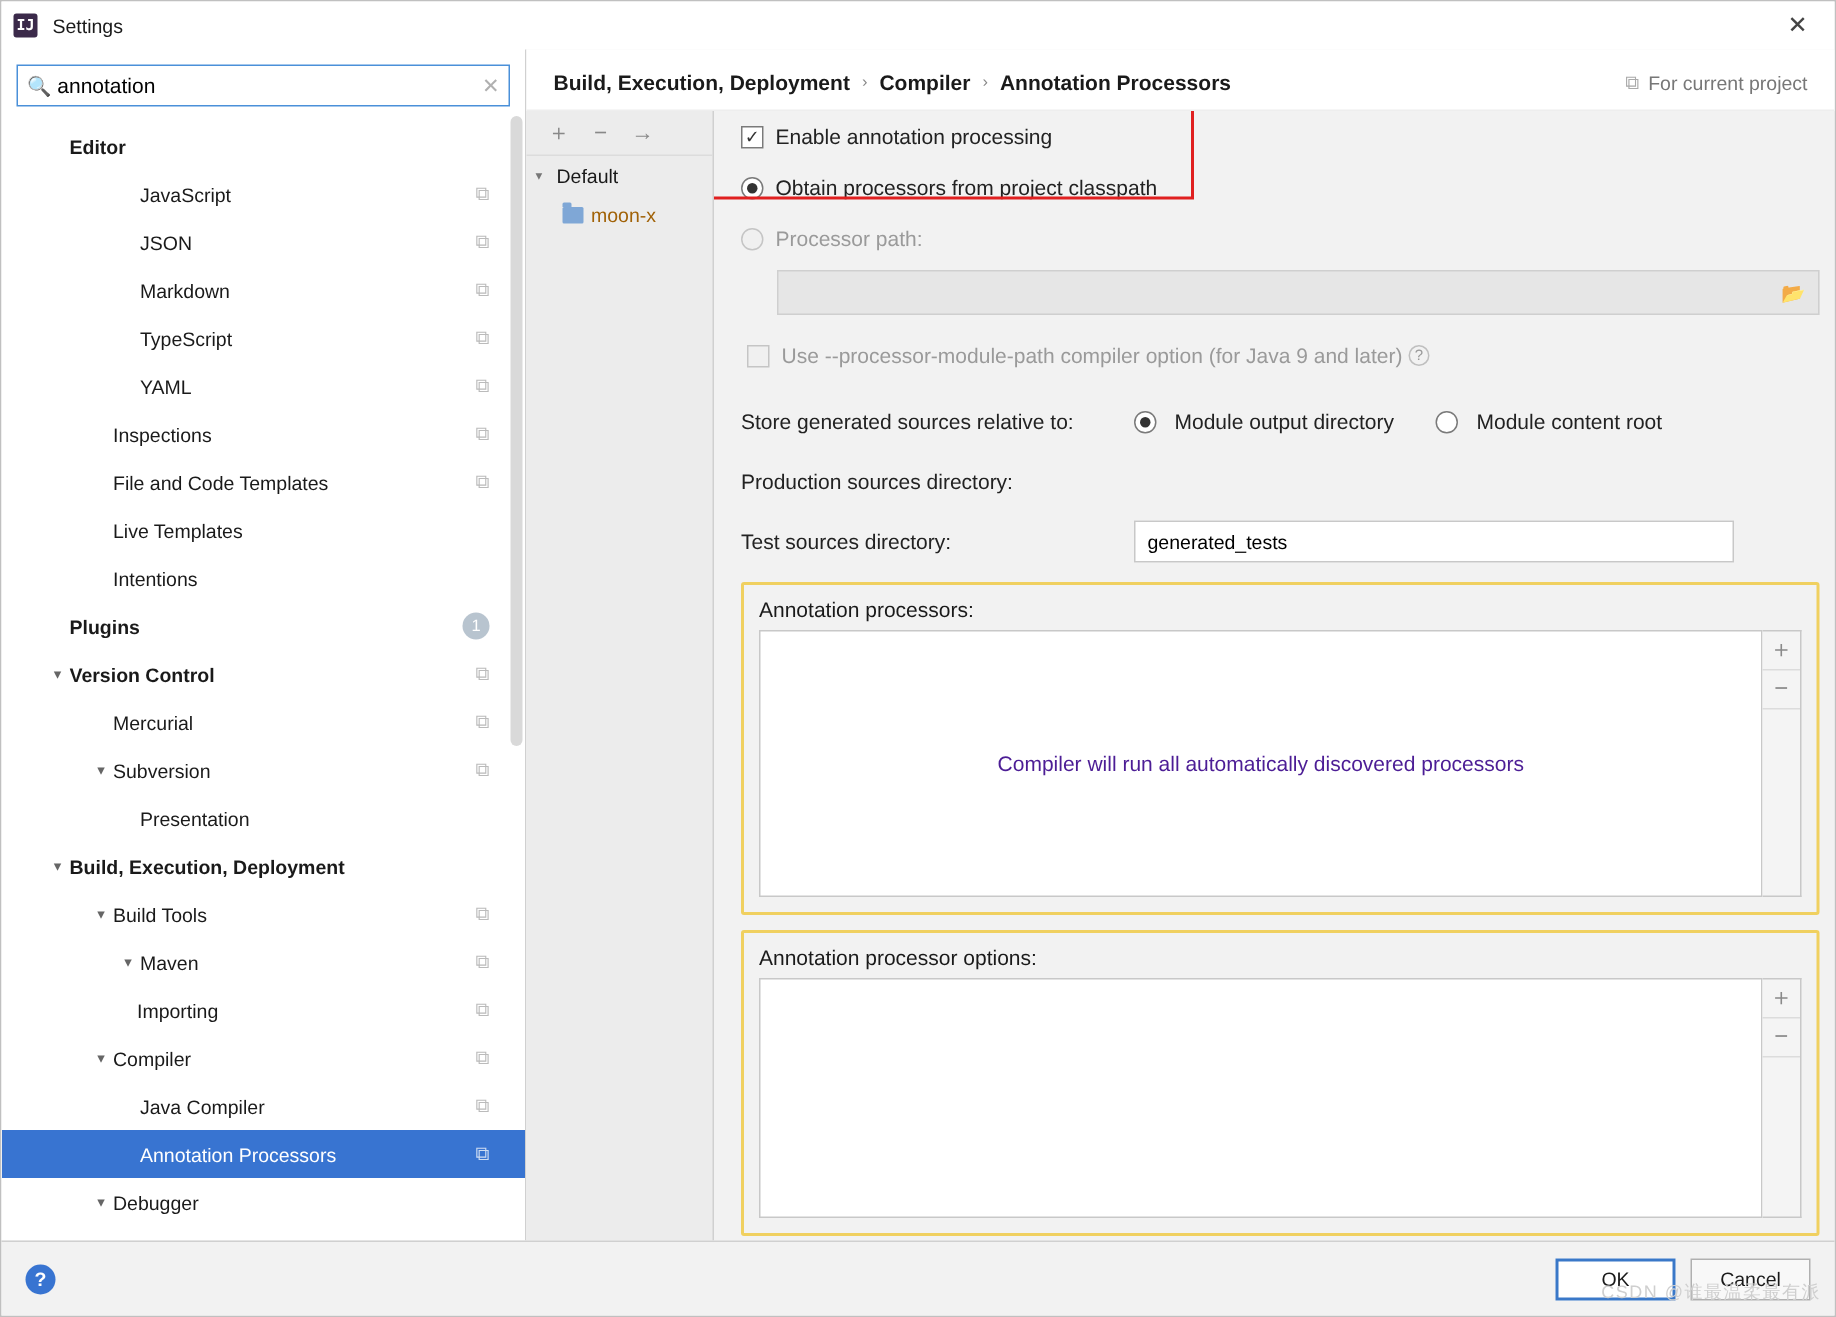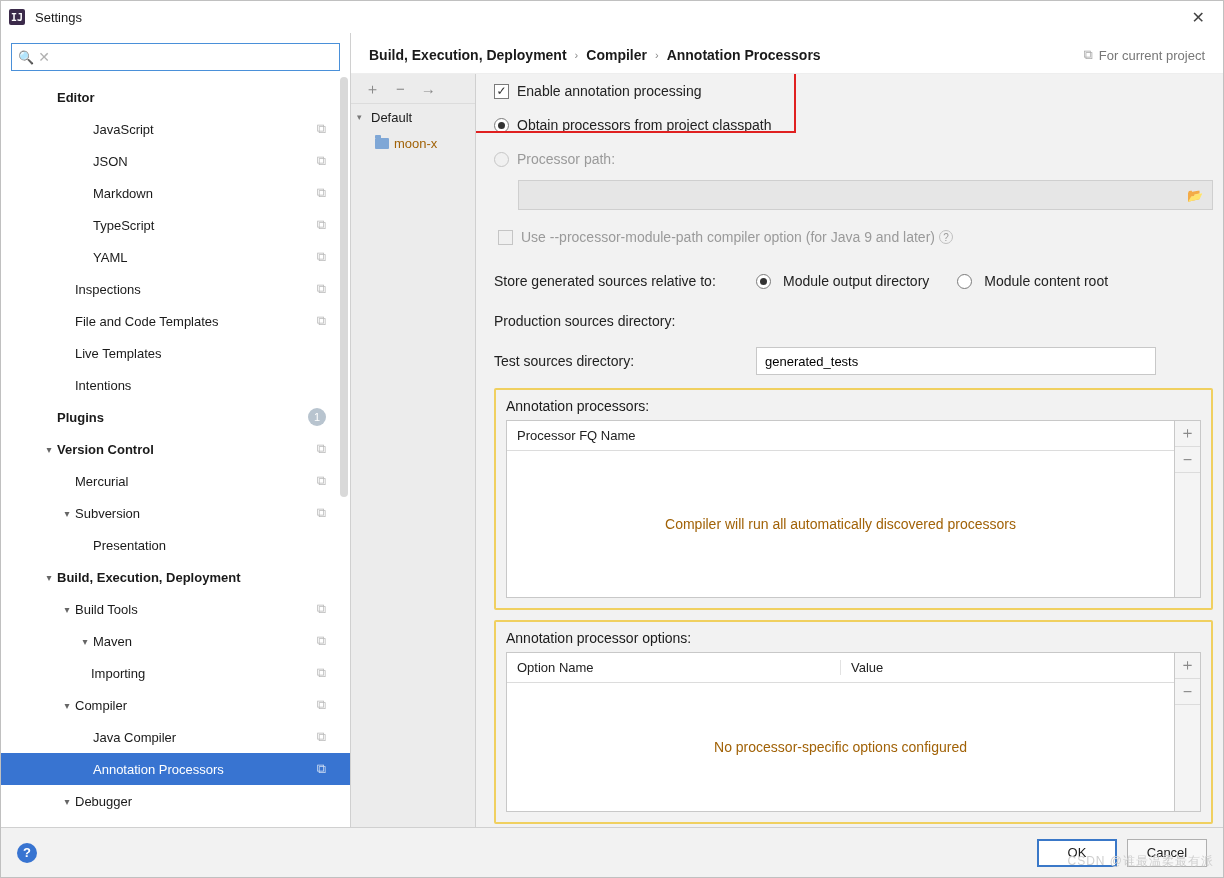--- a/index.html
+++ b/index.html
@@ -23,21 +23,21 @@
 .searchbox .clearx{color:#b0b0b0;font-size:14px;cursor:default}
 .treewrap{flex:1;overflow:auto;padding:4px 0 10px 0;position:relative}
 .treerow{display:flex;align-items:center;height:32px;padding-right:24px;cursor:default;white-space:nowrap}
 .treerow .chev{width:16px;text-align:center;color:#666;font-size:10px}
 .treerow .label{flex:1;overflow:hidden;text-overflow:ellipsis}
 .treerow .copy{color:#bbb;font-size:13px}
 .treerow .badge{background:#b8c4cf;color:#fff;border-radius:9px;min-width:18px;height:18px;font-size:11px;display:inline-flex;align-items:center;justify-content:center;margin-left:6px;padding:0 4px}
 .treerow.bold .label{font-weight:600}
 .treerow.sel{background:#3874d1;color:#fff}
 .treerow.sel .copy{color:#cddcf2}
-.ind1{padding-left:40px}
+.ind1{padding-left:29px}
 .ind2{padding-left:58px}
 .ind3{padding-left:76px}
 .ind4{padding-left:74px}
 .scrollbar-v{position:absolute;right:2px;top:0;width:8px;height:778px}
 .scrollbar-thumb{position:absolute;right:0;top:0;width:8px;height:420px;background:#d9d9d9;border-radius:4px}
 
 .main{flex:1;display:flex;flex-direction:column;background:#f2f2f2;min-width:0}
 .crumbs{padding:14px 18px 10px 18px;display:flex;align-items:center;font-size:14px;background:#fff;border-bottom:1px solid #eee}
 .crumbs .seg{font-weight:600}
 .crumbs .sep{margin:0 8px;color:#888;font-size:11px}
@@ -73,21 +73,21 @@
 .radiolbl{margin-left:4px}
 .srcrow{margin-top:6px}
 .srcrow .lbl{display:inline-block;width:262px;color:#222}
 .srcrow input.txt{width:400px;height:28px;border:1px solid #c8c8c8;padding:0 8px;font-size:13px;background:#fff}
 .section-hl{border:2px solid #f0d060;border-radius:2px;margin:10px 0 6px 0;padding:8px 10px 10px 10px;background:#f2f2f2}
 .section-hl .stitle{font-size:14px;margin-bottom:6px}
 .tablebox{border:1px solid #c8c8c8;background:#fff;height:178px;display:flex;flex-direction:column}
 .tablebox .thead{display:flex;border-bottom:1px solid #dcdcdc;height:30px;align-items:center}
 .tablebox .thead .col{padding:0 10px;font-size:13px;color:#222;flex:1;border-right:1px solid #e2e2e2}
 .tablebox .thead .col:last-child{border-right:none}
-.tablebox .tbody{flex:1;display:flex;align-items:center;justify-content:center;color:#a16207;font-size:14px}
+.tablebox .tbody{flex:1;display:flex;align-items:center;justify-content:center;color:#4c1d95;font-size:14px}
 .tablebox-outer{display:flex}
 .tablebox-outer .tbl{flex:1}
 .tablebox-outer .side{width:26px;border:1px solid #c8c8c8;border-left:none;background:#f4f4f4;display:flex;flex-direction:column}
 .sideb{height:26px;display:flex;align-items:center;justify-content:center;color:#8a8a8a;font-size:16px;border-bottom:1px solid #dcdcdc;cursor:default}
 
 .footer{height:50px;border-top:1px solid #d0d0d0;display:flex;align-items:center;padding:0 16px;background:#f2f2f2}
 .footer .help{width:20px;height:20px;border-radius:50%;background:#3874d1;color:#fff;display:flex;align-items:center;justify-content:center;font-size:13px;font-weight:bold}
 .footer .spacer{flex:1}
 .footer .btn{min-width:80px;height:28px;border:1px solid #b0b0b0;background:#f8f8f8;margin-left:10px;font-size:13px;display:inline-flex;align-items:center;justify-content:center;cursor:default}
 .footer .btn.primary{border:2px solid #3a78c8;background:#fff}
@@ -108,20 +108,21 @@
     <div class="spacer"></div>
     <div class="closebtn">✕</div>
   </div>
 
   <div class="body">
 
     <div class="sidebar">
       <div class="searchwrap">
         <div class="searchbox">
           <span class="sicon">🔍</span>
+          <input type="text" value="annotation" style="">
           <span class="clearx">✕</span>
         </div>
       </div>
       <div class="treewrap" id="tree">
         <div class="treerow ind1 bold">
             <span class="chev"></span>
             <span class="label">Editor</span>
           </div>
           <div class="treerow ind3">
             <span class="chev"></span>
@@ -320,41 +321,33 @@
           </div>
           <div class="frow srcrow">
             <span class="lbl">Test sources directory:</span>
             <input class="txt" value="generated_tests" style="">
           </div>
 
           <div class="section-hl">
             <div class="stitle">Annotation processors:</div>
             <div class="tablebox-outer">
               <div class="tablebox tbl">
-                <div class="thead">
-                    <div class="col">Processor FQ Name</div>
-                  </div>
                 <div class="tbody">Compiler will run all automatically discovered processors</div>
               </div>
               <div class="side">
                 <div class="sideb">＋</div>
                 <div class="sideb">−</div>
               </div>
             </div>
           </div>
 
           <div class="section-hl">
             <div class="stitle">Annotation processor options:</div>
             <div class="tablebox-outer">
               <div class="tablebox tbl" style="height:160px">
-                <div class="thead">
-                  <div class="col" style="flex:1">Option Name</div>
-                  <div class="col" style="flex:1">Value</div>
-                </div>
-                <div class="tbody">No processor-specific options configured</div>
               </div>
               <div class="side">
                 <div class="sideb">＋</div>
                 <div class="sideb">−</div>
               </div>
             </div>
           </div>
 
         </div>
       </div>

